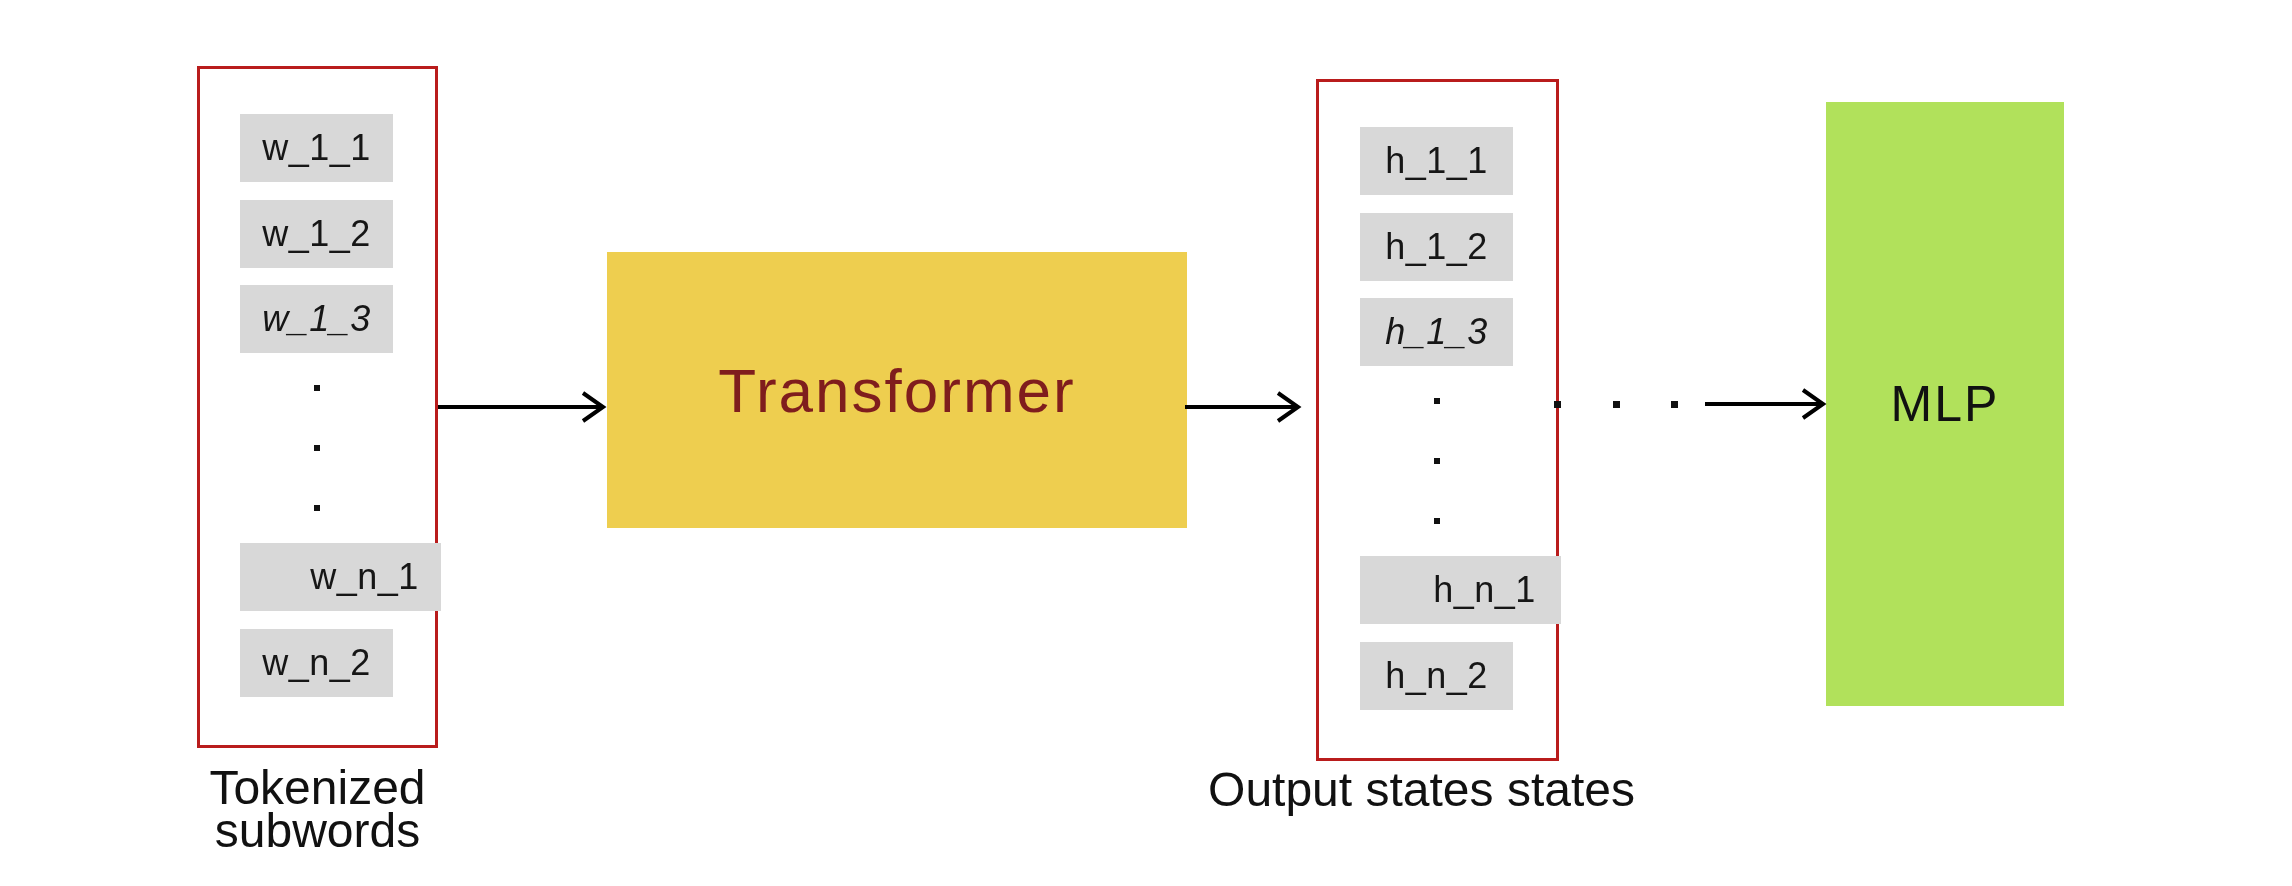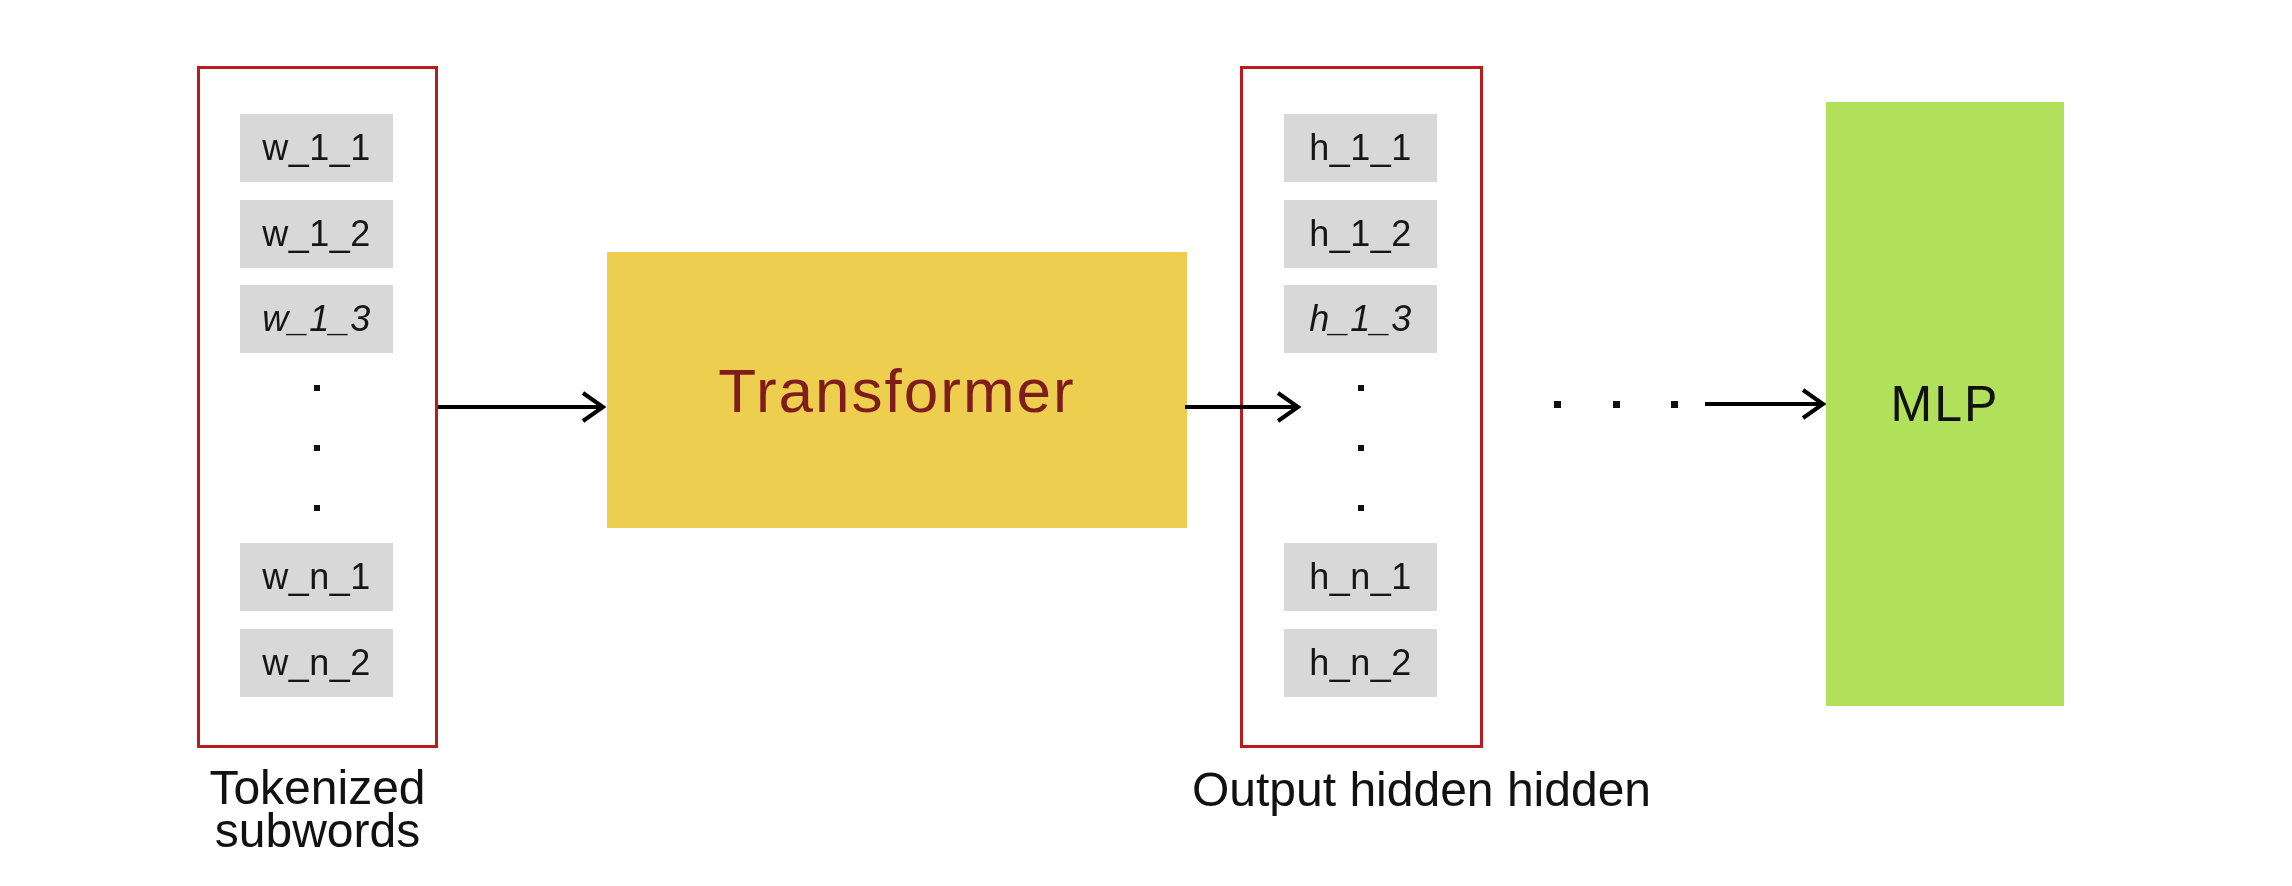--- a/index.html
+++ b/index.html
@@ -19,40 +19,40 @@
   .column-box {
     position: absolute;
     top: 66px;
     width: 241px;
     height: 682px;
     border: 3px solid #b91c1c;
     background: #ffffff;
     box-sizing: border-box;
   }
   .column-box.left  { left: 197px; }
-  .column-box.right { left: 1240px; width: 243px; }
+  .column-box.right { left: 1316px; width: 243px; margin-top: 13px; }
 
   .token-chip {
     position: absolute;
     left: 40px;
     width: 153px;
     height: 68px;
     background: #D8D8D8;
     color: #161616;
     font-size: 36px;
     display: flex;
     align-items: center;
     justify-content: center;
     letter-spacing: 0.5px;
   }
   .column-box.right .token-chip { left: 41px; }
   .chip-0 { top: 45px; }
   .chip-1 { top: 131px; }
   .chip-2 { top: 216px; font-style: italic; }
-  .chip-3 { top: 474px; }
+  .chip-3 { top: 474px; padding-left: 48px; }
   .chip-4 { top: 560px; }
 
   .vdot {
     position: absolute;
     width: 6px;
     height: 6px;
     background: #111111;
   }
   .column-box.left  .vdot { left: 114px; }
   .column-box.right .vdot { left: 115px; }
@@ -152,21 +152,21 @@
   </div>
 
   <div class="mlp-block">
     <span>MLP</span>
   </div>
 
   <div class="caption input-caption">
     <div>Tokenized</div>
     <div>subwords</div>
   </div>
-  <div class="caption output-caption">Output hidden hidden</div>
+  <div class="caption output-caption">Output states states</div>
 
   <div class="hdot hdot-0"></div>
   <div class="hdot hdot-1"></div>
   <div class="hdot hdot-2"></div>
 
   <svg class="overlay" viewBox="0 0 2292 886" xmlns="http://www.w3.org/2000/svg">
 
     <g stroke="#000000" stroke-width="4" fill="none">
       <line x1="438" y1="407" x2="600" y2="407"></line>
       <polyline points="583,393 603,407 583,421"></polyline>

